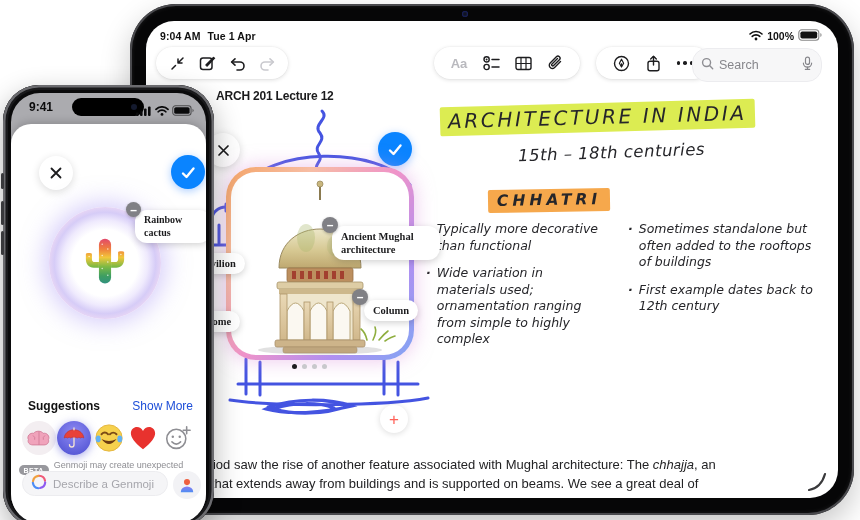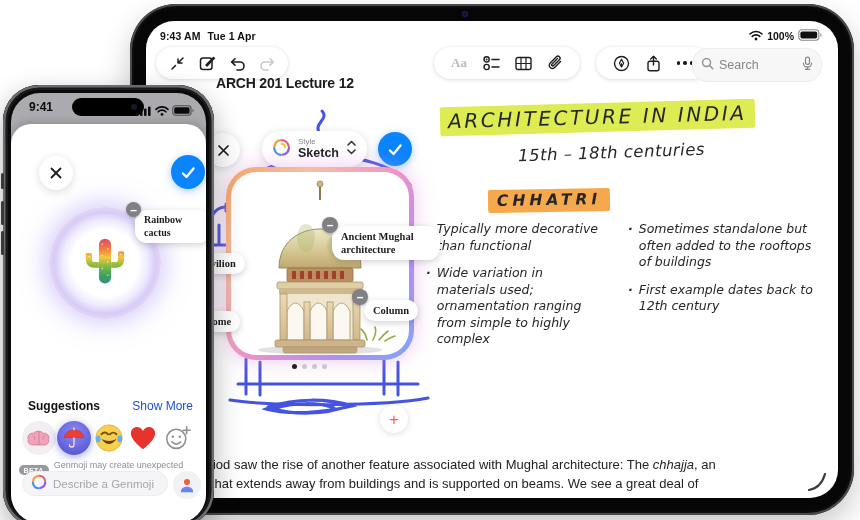--- a/index.html
+++ b/index.html
@@ -13,31 +13,31 @@
         background:#10131f;box-shadow:0 0 2px #2a3bbf inset;}
   .ipad-screen{position:absolute;left:16px;top:17px;width:692px;height:477px;border-radius:28px;
         background:#fff;overflow:hidden;}
 
   .ipad-status-l{position:absolute;left:14px;top:9px;font-size:10.5px;font-weight:700;color:#111;letter-spacing:.1px;}
   .ipad-status-l span{margin-right:7px;}
   .ipad-status-r{position:absolute;right:16px;top:8px;display:flex;align-items:center;gap:4px;
         font-size:10.5px;font-weight:700;color:#111;}
 
   .pill{position:absolute;display:flex;align-items:center;background:#fff;border-radius:17px;
-        box-shadow:0 1px 4px rgba(0,0,0,.13),0 0 0 .5px rgba(0,0,0,.03);height:32px;font-family:Liberation Serif, serif;}
+        box-shadow:0 1px 4px rgba(0,0,0,.13),0 0 0 .5px rgba(0,0,0,.03);height:32px;}
   .tbtn{display:flex;align-items:center;justify-content:center;width:30px;height:32px;cursor:default;}
   .aa{font-size:13px;font-weight:600;color:#b9b9be;}
   .dots3{display:flex;gap:3px;}
   .dots3 i{width:3.5px;height:3.5px;border-radius:50%;background:#1d1d1f;}
 
   .search-pill{position:absolute;left:546px;top:27px;width:130px;height:30px;border-radius:15px;
         background:#f7f7f8;border:1px solid #ececef;display:flex;align-items:center;padding:16px 8px;box-sizing:border-box;}
   .search-txt{flex:1;font-size:12.5px;color:#86868b;margin-left:5px;}
 
-  .note-title{position:absolute;left:70px;top:54px;font-size:14px;font-weight:700;color:#1b1b1d;letter-spacing:-.2px;}
+  .note-title{position:absolute;left:70px;top:68px;font-size:12px;font-weight:700;color:#1b1b1d;letter-spacing:-.2px;}
 
   
   .hw{font-family:"DejaVu Sans",sans-serif;font-style:italic;color:#26262a;}
   .hw-head{position:absolute;left:294px;top:84px;transform:rotate(-1.6deg);font-size:20px;letter-spacing:2.6px;font-weight:500;}
   .hw-head span{background:#dcec52;padding:2px 8px 3px;border-radius:2px;}
   .hw-sub{position:absolute;left:372px;top:122px;transform:rotate(-2deg);font-size:16.5px;letter-spacing:.5px;}
   .hw-sect{position:absolute;left:342px;top:170px;transform:rotate(-1deg);font-size:15.5px;letter-spacing:4px;font-weight:600;}
   .hw-sect span{background:#f6a84c;padding:2px 9px 3px;border-radius:2px;}
   .hw-col{position:absolute;top:200px;font-size:12.5px;line-height:1.32;}
   .hw-col-l{left:280px;width:172px;}
@@ -117,21 +117,21 @@
 </head>
 <body>
 
 <div class="canvas">
 
   <div class="ipad">
     <div class="ipad-cam"></div>
     <div class="ipad-screen">
 
       <div class="ipad-status-l">
-        <span>9:43 AM</span><span>Tue 1 Apr</span>
+        <span>9:04 AM</span><span>Tue 1 Apr</span>
       </div>
       <div class="ipad-status-r">
         <span><svg width="14" height="11" viewBox="0 0 14 11">
               <path d="M1,4 a8.5,8.5 0 0 1 12,0" fill="none" stroke="#111" stroke-width="1.6" stroke-linecap="round"></path>
               <path d="M3.2,6.4 a5.4,5.4 0 0 1 7.6,0" fill="none" stroke="#111" stroke-width="1.6" stroke-linecap="round"></path>
               <circle cx="7" cy="9" r="1.4" fill="#111"></circle>
             </svg></span>
         <span>100%</span>
         <span><svg width="24" height="12" viewBox="0 0 24 12">
               <rect x="0.8" y="0.8" width="20" height="10.4" rx="3" fill="none" stroke="#111" stroke-width="1.1" opacity=".5"></rect>
@@ -266,37 +266,20 @@
           <div class="hw-bullet">
             <span class="bmark">·</span>
             <span><span>First example dates back to 12th century</span></span>
           </div>
         </div>
 
       <div class="iw-x">
         <svg width="13" height="13" viewBox="0 0 13 13">
             <path d="M2,2 L11,11 M11,2 L2,11" stroke="#1c1c1e" stroke-width="1.7" stroke-linecap="round"></path>
           </svg>
-      </div>
-      <div class="style-pill">
-        <span><svg width="19" height="19" viewBox="0 0 18 18" fill="none" stroke-width="2.2" stroke-linecap="round">
-              <path d="M9,2 a7,7 0 0 1 6.8,5.6" stroke="#ef5977"></path>
-              <path d="M16,9.5 a7,7 0 0 1 -5.8,6.3" stroke="#8e5bf0"></path>
-              <path d="M8.3,16 a7,7 0 0 1 -6.2,-6.3" stroke="#4c8df6"></path>
-              <path d="M2.3,8 a7,7 0 0 1 6,-5.9" stroke="#f0a03f"></path>
-              <path d="M9,5.4 a3.6,3.6 0 0 1 3.5,3.3" stroke="#f2c73b" stroke-width="1.8"></path>
-            </svg></span>
-        <span class="style-col">
-          <span class="style-lab">Style</span>
-          <span class="style-val">Sketch</span>
-        </span>
-        <span><svg width="11" height="15" viewBox="0 0 11 15">
-              <polyline points="2,5 5.5,1.5 9,5" fill="none" stroke="#3c3c43" stroke-width="1.7" stroke-linecap="round" stroke-linejoin="round"></polyline>
-              <polyline points="2,10 5.5,13.5 9,10" fill="none" stroke="#3c3c43" stroke-width="1.7" stroke-linecap="round" stroke-linejoin="round"></polyline>
-            </svg></span>
       </div>
       <div class="blue-check" style="left:232px;top:111px;">
         <svg width="16" height="15" viewBox="0 0 16 15">
             <polyline points="3,8.5 6.5,12 13.5,3.5" fill="none" stroke="#fff" stroke-width="2.4" stroke-linecap="round" stroke-linejoin="round"></polyline>
           </svg>
       </div>
 
       <div class="iw-card">
         <svg width="178" height="183" viewBox="0 0 178 183">
           <defs>

